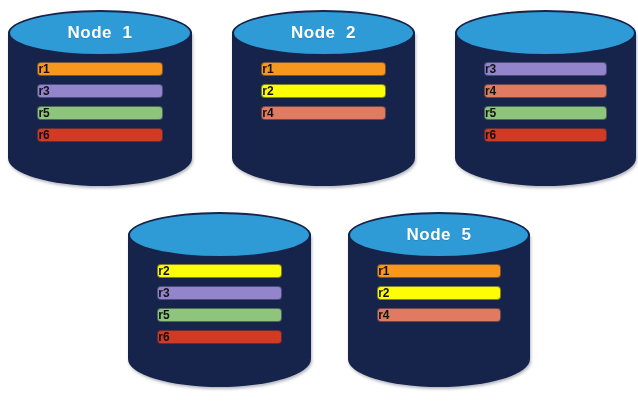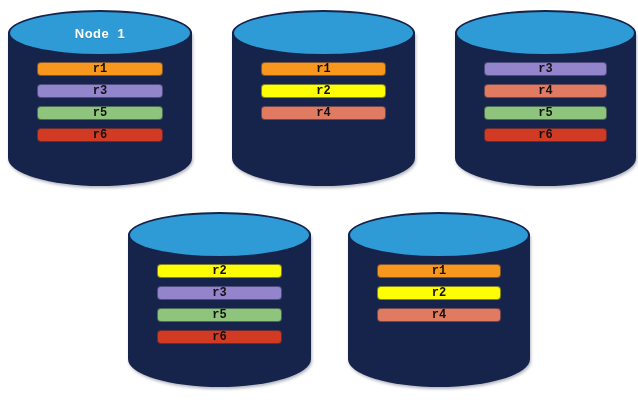--- a/index.html
+++ b/index.html
@@ -55,21 +55,21 @@
     position: absolute;
     left: 0;
     top: 0;
     width: 100%;
     height: 46px;
     display: flex;
     align-items: center;
     justify-content: center;
     color: #ffffff;
     font-weight: bold;
-    font-size: 13px;
+    font-size: 17px;
     letter-spacing: 0.5px;
     white-space: pre;
     z-index: 4;
     text-shadow: 0 1px 1px rgba(0,0,0,0.12);
   }
 
   .bars {
     position: absolute;
     left: 0;
     top: 52px;
@@ -81,26 +81,25 @@
     gap: 8px;
   }
   .bar {
     width: 68%;
     height: 14px;
     border-radius: 4px;
     border: 1px solid rgba(20,30,60,0.55);
     box-sizing: border-box;
     display: flex;
     align-items: center;
-    justify-content: center;
+    justify-content: flex-start;
     font-size: 12px;
     font-weight: bold;
     color: #111111;
     line-height: 1;
-    font-family: Liberation Mono, monospace;
   }
 </style>
 </head>
 <body>
 
 <div id="diagram">
     <div class="node" style="left: 8px; top: 10px; width: 184px; height: 176px;">
       <div class="cyl-body" style="background: rgb(22, 36, 76);"></div>
       <div class="cyl-top" style="background: rgb(46, 155, 214);"></div>
       <div class="cyl-label">Node  1</div>
@@ -115,20 +114,21 @@
           <span>r5</span>
         </div>
         <div class="bar" style="background: rgb(209, 58, 35);">
           <span>r6</span>
         </div>
       </div>
     </div>
     <div class="node" style="left: 232px; top: 10px; width: 183px; height: 176px;">
       <div class="cyl-body" style="background: rgb(22, 36, 76);"></div>
       <div class="cyl-top" style="background: rgb(46, 155, 214);"></div>
+      <div class="cyl-label">Node  2</div>
       <div class="bars">
         <div class="bar" style="background: rgb(247, 151, 29);">
           <span>r1</span>
         </div>
         <div class="bar" style="background: rgb(253, 253, 5);">
           <span>r2</span>
         </div>
         <div class="bar" style="background: rgb(224, 123, 98);">
           <span>r4</span>
         </div>
@@ -166,20 +166,21 @@
           <span>r5</span>
         </div>
         <div class="bar" style="background: rgb(209, 58, 35);">
           <span>r6</span>
         </div>
       </div>
     </div>
     <div class="node" style="left: 348px; top: 212px; width: 182px; height: 175px;">
       <div class="cyl-body" style="background: rgb(22, 36, 76);"></div>
       <div class="cyl-top" style="background: rgb(46, 155, 214);"></div>
+      <div class="cyl-label">Node  5</div>
       <div class="bars">
         <div class="bar" style="background: rgb(247, 151, 29);">
           <span>r1</span>
         </div>
         <div class="bar" style="background: rgb(253, 253, 5);">
           <span>r2</span>
         </div>
         <div class="bar" style="background: rgb(224, 123, 98);">
           <span>r4</span>
         </div>

